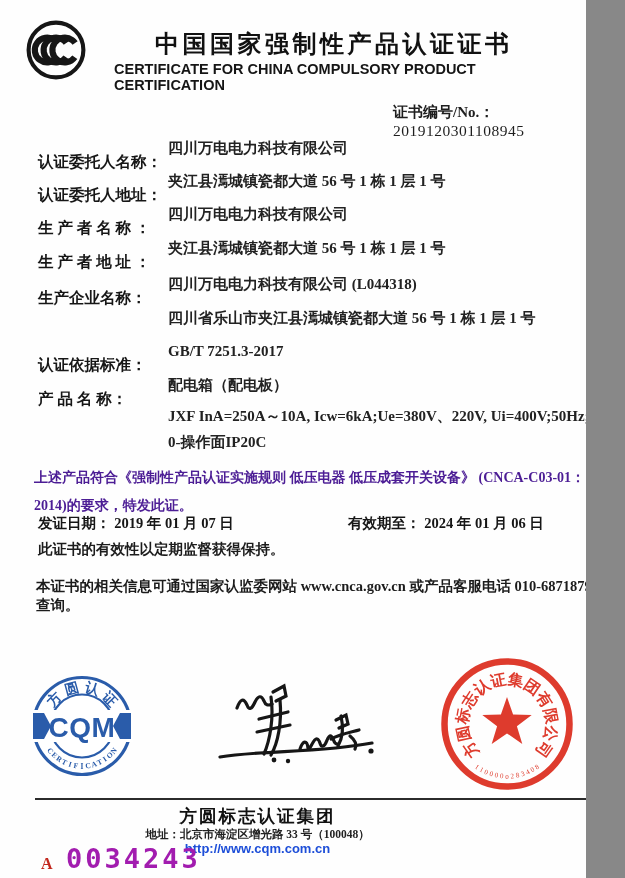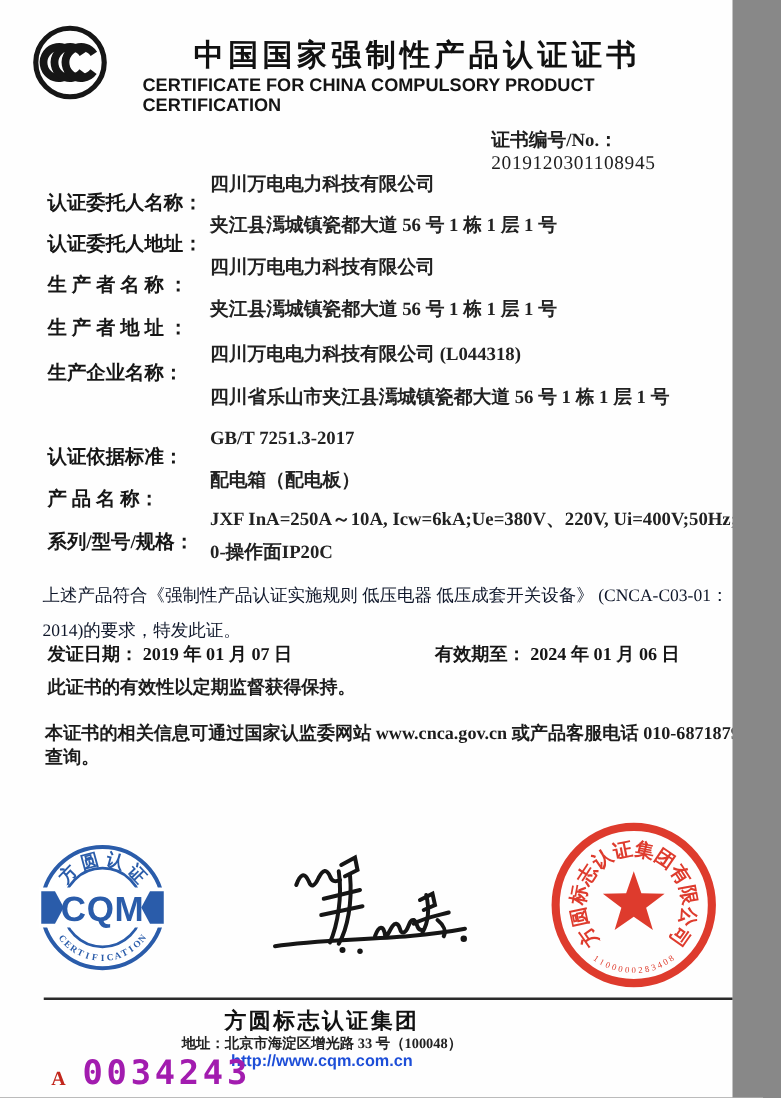--- a/index.html
+++ b/index.html
@@ -7,21 +7,21 @@
         font-family:"Liberation Serif",serif;color:#1e1e1e;}
   .abs{position:absolute;}
   .title{font-size:24px;font-weight:700;letter-spacing:3.5px;color:#111;}
   .subtitle{font-family:"Liberation Sans",sans-serif;font-size:14.5px;font-weight:700;color:#151515;}
   .certline{font-size:15px;}
   .certline .lab{font-weight:700;}
   .certline .num{font-size:15.5px;letter-spacing:.5px;}
   .row-label{font-size:15.5px;font-weight:700;color:#161616;white-space:nowrap;margin-top:16px;}
   .row-value{font-size:15px;font-weight:600;color:#222;line-height:26px;}
   .wrapval{word-break:break-all;}
-  .statement{font-size:14px;font-weight:400;line-height:28px;color:#0f172a;}
+  .statement{font-size:14px;font-weight:700;line-height:28px;color:#4c1d95;}
   .dateline{font-size:14.5px;font-weight:700;color:#161616;}
   .note{font-size:14.5px;font-weight:600;color:#1c1c1c;}
   .footer-org{font-size:17.5px;font-weight:700;letter-spacing:2px;color:#111;text-align:center;}
   .footer-addr{font-size:11.5px;font-weight:600;color:#222;text-align:center;}
   .footer-web{font-family:"Liberation Sans",sans-serif;font-size:13px;font-weight:700;color:#1d4ed8;text-align:center;}
   .rule{background:#2b2b2b;}
   .serial-a{font-size:16px;font-weight:600;}
   .serial-num{font-family:"DejaVu Sans Mono",monospace;font-size:27px;font-weight:600;letter-spacing:3px;}
   svg text{font-family:"Liberation Serif",serif;}
   .cqm-letters{font-family:"Liberation Sans",sans-serif;}
@@ -62,21 +62,20 @@
   <div class="abs row-value" style="left:168px;top:271px;">四川万电电力科技有限公司 (L044318)</div>
 
   <div class="abs row-value" style="left:168px;top:305px;">四川省乐山市夹江县漹城镇瓷都大道 56 号 1 栋 1 层 1 号</div>
 
   <div class="abs row-label" style="left:38px;top:339px;">认证依据标准：</div>
   <div class="abs row-value" style="left:168px;top:338px;">GB/T 7251.3-2017</div>
 
   <div class="abs row-label" style="left:38px;top:373px;">产 品 名 称：</div>
   <div class="abs row-value" style="left:168px;top:372px;">配电箱（配电板）</div>
 
-  <div class="abs row-label" style="left:38px;top:407px;">系列/型号/规格：</div>
   <div class="abs row-value wrapval" style="left:168px;top:403px;width:445px;">JXF InA=250A～10A, Icw=6kA;Ue=380V、220V, Ui=400V;50Hz;IP30-操作面IP20C</div>
 
   <div class="abs statement" style="left:34px;top:464px;width:573px;">上述产品符合《强制性产品认证实施规则 低压电器 低压成套开关设备》 (CNCA-C03-01：2014)的要求，特发此证。</div>
 
   <div class="abs dateline" style="left:38px;top:514px;">
     <span>发证日期：</span>
     <span>2019 年 01 月 07 日</span>
   </div>
   <div class="abs dateline" style="left:348px;top:514px;">
     <span>有效期至：</span>

